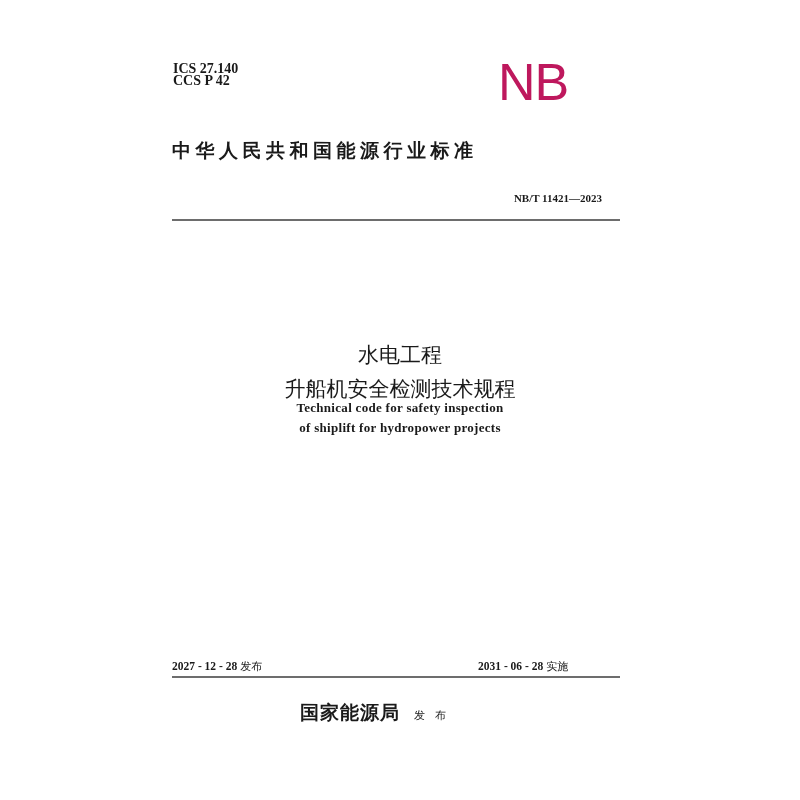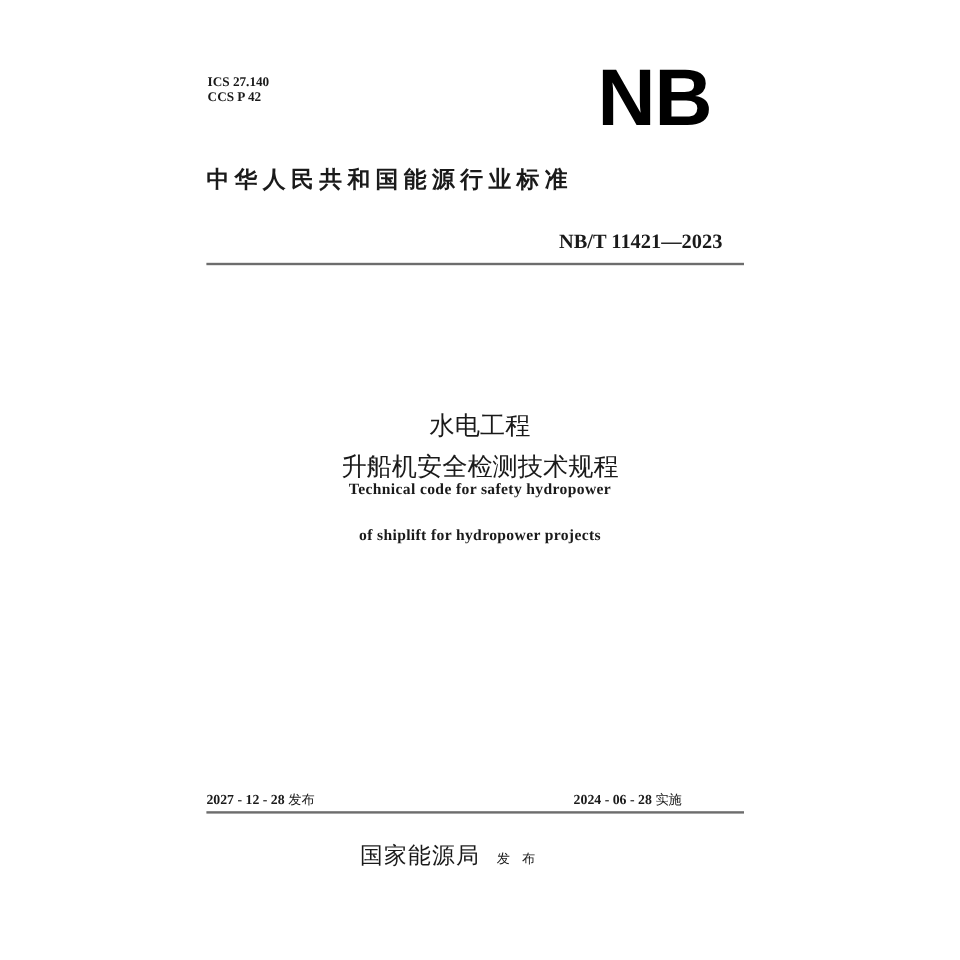--- a/index.html
+++ b/index.html
@@ -1,28 +1,28 @@
 <!DOCTYPE html>
 <html><head>
   <meta charset="utf-8">
   <style>
     html, body { margin: 0; padding: 0; }
     body { width: 800px; height: 800px; background: #ffffff; position: relative; overflow: hidden; color: #1a1a1a; }
     .abs { position: absolute; }
-    .ics { left: 173px; top: 63px; font-family: "Liberation Serif", serif; font-weight: bold; font-size: 11px; line-height: 12px; }
-    .logo { left: 498px; top: 50px; font-family: "Liberation Sans", sans-serif; font-weight: bold; font-size: 67px; line-height: 64px; letter-spacing: -1px; color: #000000; }
+    .ics { left: 173px; top: 63px; font-family: "Liberation Serif", serif; font-weight: bold; font-size: 14px; line-height: 12px; }
+    .logo { left: 498px; top: 50px; font-family: "Liberation Sans", sans-serif; font-weight: normal; font-size: 52px; line-height: 64px; letter-spacing: -1px; color: #be185d; }
     .std-title { left: 172px; top: 132px; width: 450px; font-family: "DejaVu Serif", serif; font-weight: bold; font-size: 19px; line-height: 36px; letter-spacing: 4.5px; white-space: nowrap; }
-    .std-no { left: 460px; top: 192px; width: 142px; text-align: right; font-family: "Liberation Serif", serif; font-weight: bold; font-size: 17px; }
+    .std-no { left: 460px; top: 192px; width: 142px; text-align: right; font-family: "Liberation Serif", serif; font-weight: bold; font-size: 11px; }
     .rule { left: 172px; height: 1.5px; width: 448px; background: #6d6d6d; }
     .cn-title { left: 160px; width: 480px; text-align: center; font-family: "DejaVu Sans", sans-serif; font-size: 21px; line-height: 28px; margin-top: 24px; }
     .en-title { left: 160px; width: 480px; text-align: center; font-family: "Liberation Serif", serif; font-weight: bold; font-size: 13px; line-height: 20px; letter-spacing: 0.3px; }
     .date { top: 659px; font-family: "Liberation Serif", serif; font-weight: bold; font-size: 11.5px; white-space: nowrap; }
     .date .cn { font-family: "DejaVu Sans", sans-serif; font-weight: normal; font-size: 11px; margin-left: 3px; }
     .issuer { left: 300px; top: 700px; white-space: nowrap; }
-    .issuer-name { font-family: "DejaVu Serif", serif; font-weight: normal; font-size: 19px; letter-spacing: 1px; }
+    .issuer-name { font-family: "DejaVu Serif", serif; font-weight: bold; font-size: 19px; letter-spacing: 1px; }
     .issuer-verb { font-family: "DejaVu Serif", serif; font-size: 11px; margin-left: 14px; letter-spacing: 10px; }
   </style>
 </head>
 <body>
 
 <div class="abs ics">
   <div>ICS 27.140</div>
   <div>CCS P 42</div>
 </div>
 
@@ -30,28 +30,28 @@
 
 <div class="abs std-title">中华人民共和国能源行业标准</div>
 
 <div class="abs std-no">NB/T 11421—2023</div>
 
 <div class="abs rule" style="top:219px;"></div>
 
 <div class="abs cn-title" style="top:317px;">水电工程</div>
 <div class="abs cn-title" style="top:351px;">升船机安全检测技术规程</div>
 
-<div class="abs en-title" style="top:398px;">Technical code for safety hydropower</div>
-<div class="abs en-title" style="top:436px;font-family:Liberation Serif, serif;">of shiplift for hydropower projects</div>
+<div class="abs en-title" style="top:398px;">Technical code for safety inspection</div>
+<div class="abs en-title" style="top:418px;font-family:Liberation Serif, serif;">of shiplift for hydropower projects</div>
 
 <div class="abs date" style="left:172px;">
   <span>2027 - 12 - 28</span><span class="cn">发布</span>
 </div>
 
 <div class="abs date" style="left:478px;">
-  <span>2024 - 06 - 28</span><span class="cn">实施</span>
+  <span>2031 - 06 - 28</span><span class="cn">实施</span>
 </div>
 
 <div class="abs rule" style="top:676px;"></div>
 
 <div class="abs issuer">
   <span class="issuer-name">国家能源局</span><span class="issuer-verb">发布</span>
 </div>
 
 </body></html>

